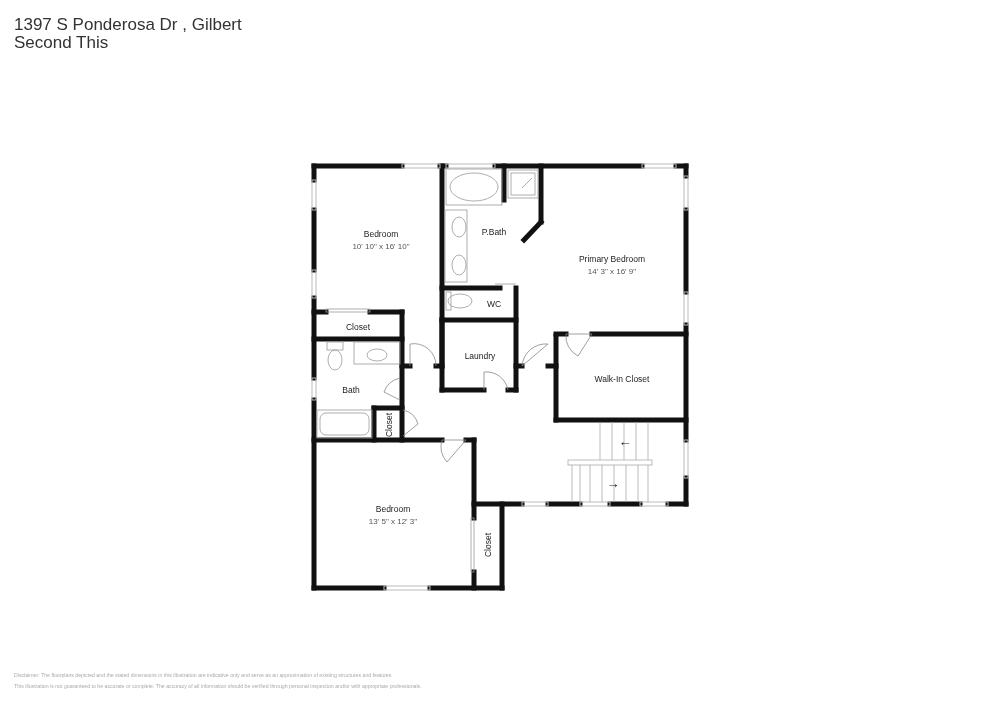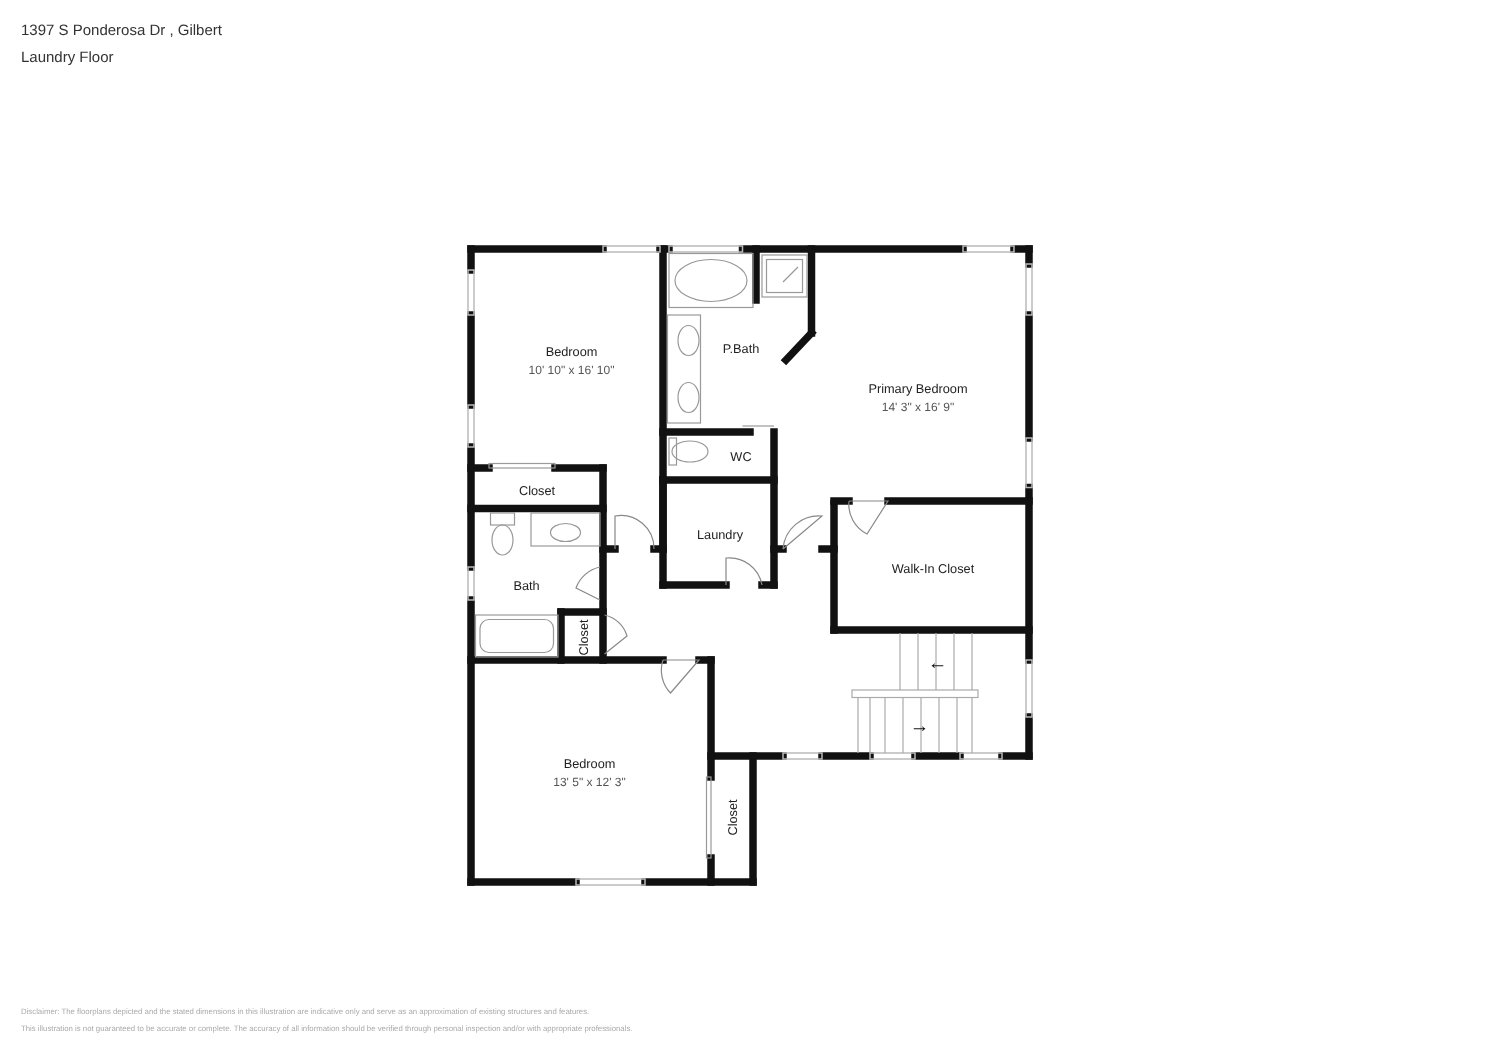--- a/index.html
+++ b/index.html
@@ -1,27 +1,27 @@
 <!DOCTYPE html>
 <html><head>
 <meta charset="utf-8">
 <style>
   html,body{margin:0;padding:0;background:#fff;}
   body{width:1000px;height:707px;position:relative;overflow:hidden;font-family:"Liberation Sans",sans-serif;}
-  .hdr{position:absolute;left:14px;color:#333;font-size:10px;}
+  .hdr{position:absolute;left:14px;color:#333;font-size:17px;}
   .disc{position:absolute;left:14px;color:#aaa;font-size:5.2px;}
   svg{position:absolute;left:0;top:0;}
   .lbl{font-family:"Liberation Sans",sans-serif;font-size:8.5px;fill:#222;text-anchor:middle;}
   .dim{font-family:"Liberation Sans",sans-serif;font-size:8px;fill:#555;text-anchor:middle;}
 </style>
 </head>
 <body>
 
 <div class="hdr" style="top:15px">1397 S Ponderosa Dr , Gilbert</div>
-<div class="hdr" style="top:33px">Laundry Floor</div>
+<div class="hdr" style="top:33px">Second This</div>
 
 <svg width="1000" height="707" viewBox="0 0 1000 707">
   <g fill="none" stroke="#111" stroke-width="5" stroke-linecap="square">
 
     <line x1="314" y1="166" x2="402" y2="166"></line>
     <line x1="440" y1="166" x2="446" y2="166"></line>
     <line x1="495" y1="166" x2="642" y2="166"></line>
     <line x1="676" y1="166" x2="686" y2="166"></line>
 
     <line x1="314" y1="166" x2="314" y2="180"></line>

